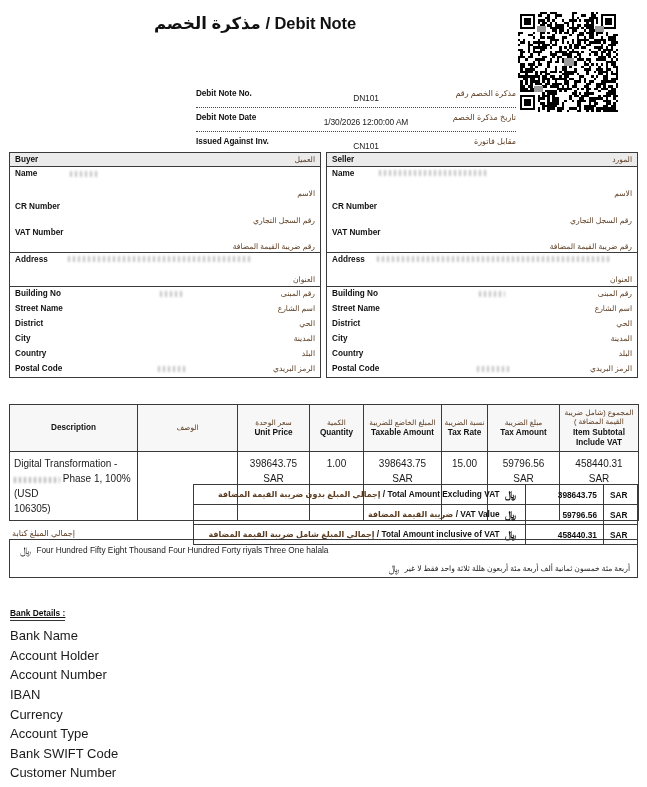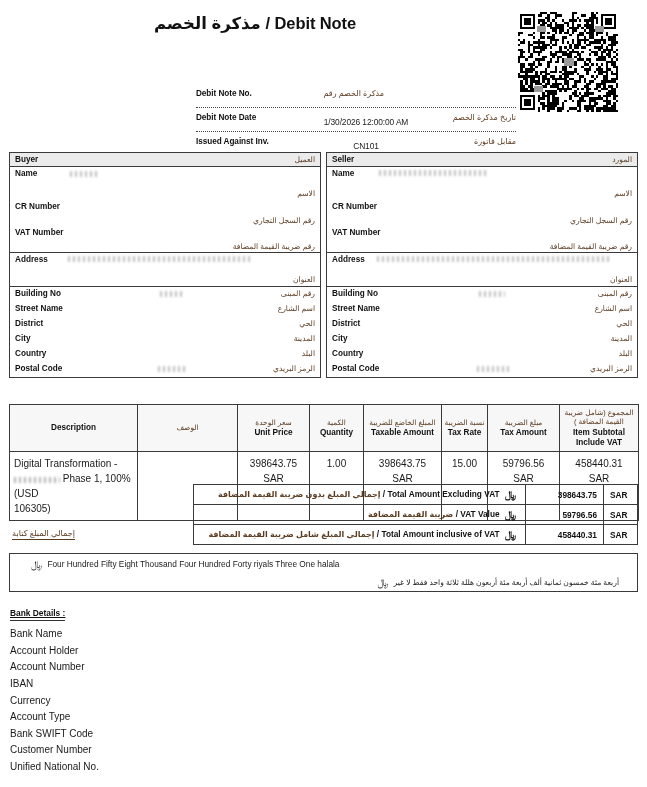--- a/index.html
+++ b/index.html
@@ -53,21 +53,21 @@
     left: 196px; top: 84px;
     width: 320px;
   }
   .meta-row {
     position: relative;
     height: 23px;
     display: flex;
     align-items: flex-start;
     border-top: 1px dotted #444;
   }
-  .meta-row:first-child { border-top: none; }
+  .meta-row:first-child { border-top: none; justify-content: space-between; }
   .meta-en {
     font-size: 8.2px;
     font-weight: bold;
     color: #111;
     width: 104px;
     padding-top: 5px;
     letter-spacing: -0.05px;
   }
   .meta-val {
     font-size: 8.4px;
@@ -275,26 +275,26 @@
     position: absolute;
     left: 12px; top: 528px;
     font-size: 8.2px;
     color: #5b3b20;
     direction: rtl;
     border-bottom: 1px solid #5b3b20;
     padding-bottom: 1px;
   }
   .words-box {
     position: absolute;
-    left: 9px; top: 553px;
+    left: 9px; top: 539px;
     width: 629px;
     height: 39px;
     border: 1px solid #3a3a3a;
     box-sizing: border-box;
-    padding: 4px 18px;
+    padding: 4px 7px;
   }
   .words-en {
     font-size: 8.3px;
     color: #1a1a1a;
     line-height: 1.3;
   }
   .words-ar {
     font-size: 7.6px;
     color: #1a1a1a;
     direction: rtl;
@@ -313,21 +313,21 @@
     font-size: 8.4px;
     font-weight: bold;
     color: #111;
     border-bottom: 1.4px solid #333;
     display: inline-block;
     padding-bottom: 2px;
     margin-bottom: 5px;
     text-decoration: underline;
   }
   .bank-row {
-    font-size: 10px;
+    font-size: 13px;
     color: #1a1a1a;
     line-height: 1.0;
     padding: 3.3px 0;
   }
 </style>
 </head>
 <body>
 
 <div class="page">
 
@@ -362,20 +362,21 @@
         <rect x="77" y="14" width="9" height="6"></rect>
         <rect x="46" y="46" width="10" height="8"></rect>
         <rect x="16" y="74" width="9" height="6"></rect>
       </g>
     </svg>
   </div>
 
   <div class="meta">
     <div class="meta-row">
       <span class="meta-en">Debit Note No.</span>
+      <span class="meta-val">DN101</span>
       <span class="meta-ar">مذكرة الخصم رقم</span>
     </div>
     <div class="meta-row">
       <span class="meta-en">Debit Note Date</span>
       <span class="meta-val">1/30/2026 12:00:00 AM</span>
       <span class="meta-ar">تاريخ مذكرة الخصم</span>
     </div>
     <div class="meta-row">
       <span class="meta-en">Issued Against Inv.</span>
       <span class="meta-val">CN101</span>

